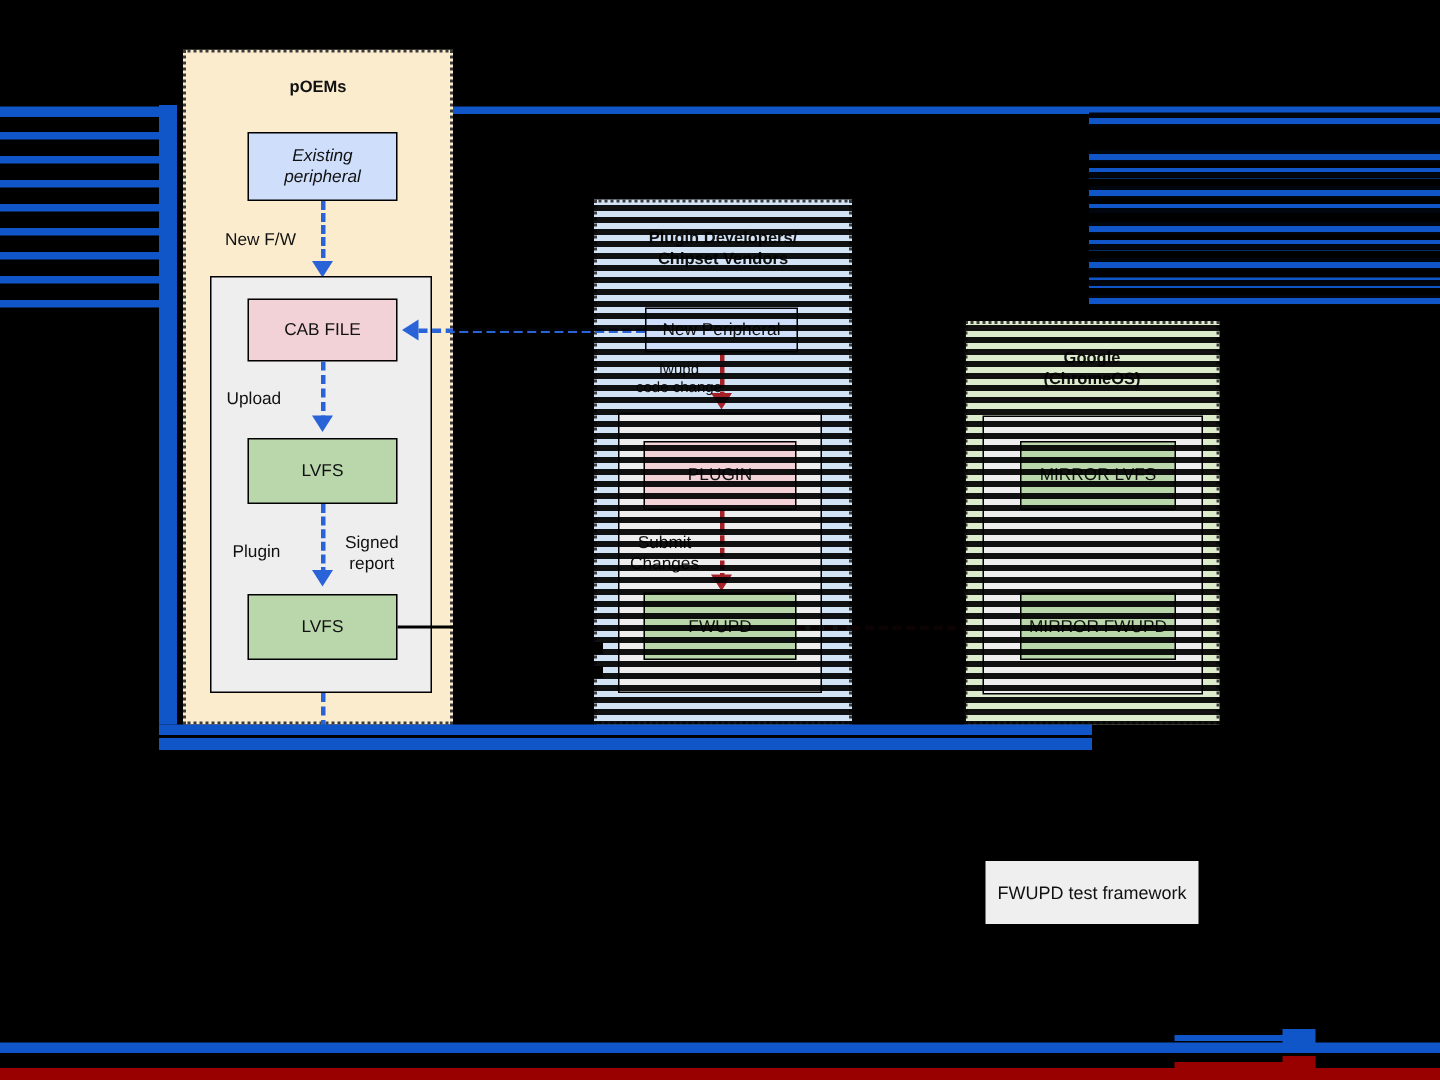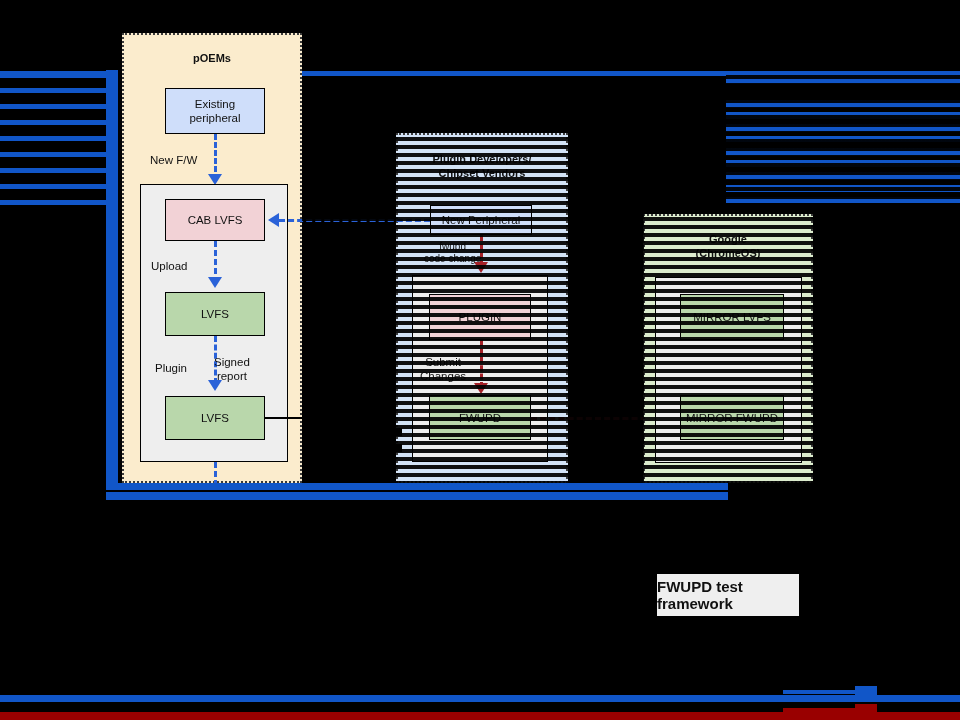--- a/index.html
+++ b/index.html
@@ -45,55 +45,55 @@
   
   .scan{position:absolute;left:0;width:960px;pointer-events:none;
         background-image:repeating-linear-gradient(to bottom,
             rgba(0,0,0,0.93) 0px, rgba(0,0,0,0.93) 4px,
             rgba(0,0,0,0) 4px, rgba(0,0,0,0) 8px);}
   .blk{position:absolute;background:#000;}
   .bluebar{position:absolute;background:#1156c8;}
   .redbar{position:absolute;background:#990000;}
 
   .caption{position:absolute;background:#efefef;color:#111;
-           font-size:15px;font-weight:bold;display:flex;align-items:center;
+           font-size:12px;font-weight:normal;display:flex;align-items:center;
            justify-content:center;}
 </style>
 </head>
 <body>
 
 <div id="stage">
 
   <div id="diagram">
 
     <div class="group" style="left:122px;top:33px;width:180px;height:450px;background:#fbeccd;">
       <div class="group-title" style="top:16px;">pOEMs</div>
     </div>
 
-    <div class="node n-blue" style="left:165px;top:88px;width:100px;height:46px;white-space:pre;">Existing
+    <div class="node n-blue" style="left:165px;top:88px;width:100px;height:46px;white-space:pre;font-style:italic;">Existing
 peripheral</div>
 
     <div class="vline blue" style="left:214px;top:134px;height:46px;"></div>
     <div class="arw arw-down-blue" style="left:208px;top:174px;"></div>
     <div class="lbl" style="left:150px;top:153px;">New F/W</div>
 
     <div class="panel" style="left:140px;top:184px;width:148px;height:278px;"></div>
 
-    <div class="node n-pink" style="left:165px;top:199px;width:100px;height:42px;">CAB LVFS</div>
+    <div class="node n-pink" style="left:165px;top:199px;width:100px;height:42px;">CAB FILE</div>
 
     <div class="vline blue" style="left:214px;top:241px;height:42px;"></div>
     <div class="arw arw-down-blue" style="left:208px;top:277px;"></div>
     <div class="lbl" style="left:151px;top:259px;">Upload</div>
 
     <div class="node n-green" style="left:165px;top:292px;width:100px;height:44px;">LVFS</div>
 
     <div class="vline blue" style="left:214px;top:336px;height:48px;"></div>
     <div class="arw arw-down-blue" style="left:208px;top:380px;"></div>
     <div class="lbl" style="left:155px;top:361px;">Plugin</div>
-    <div class="lbl" style="left:214px;top:355px;text-align:center;">Signed
+    <div class="lbl" style="left:230px;top:355px;text-align:center;">Signed
 report</div>
 
     <div class="node n-green" style="left:165px;top:396px;width:100px;height:44px;">LVFS</div>
 
     <div class="vline blue" style="left:214px;top:462px;height:24px;"></div>
 
     <div class="solidh" style="left:265px;top:417px;width:164px;"></div>
     <div class="arw arw-right-black" style="left:422px;top:411px;"></div>
 
     <div class="group" style="left:396px;top:133px;width:172px;height:350px;background:#d3e3f6;">

